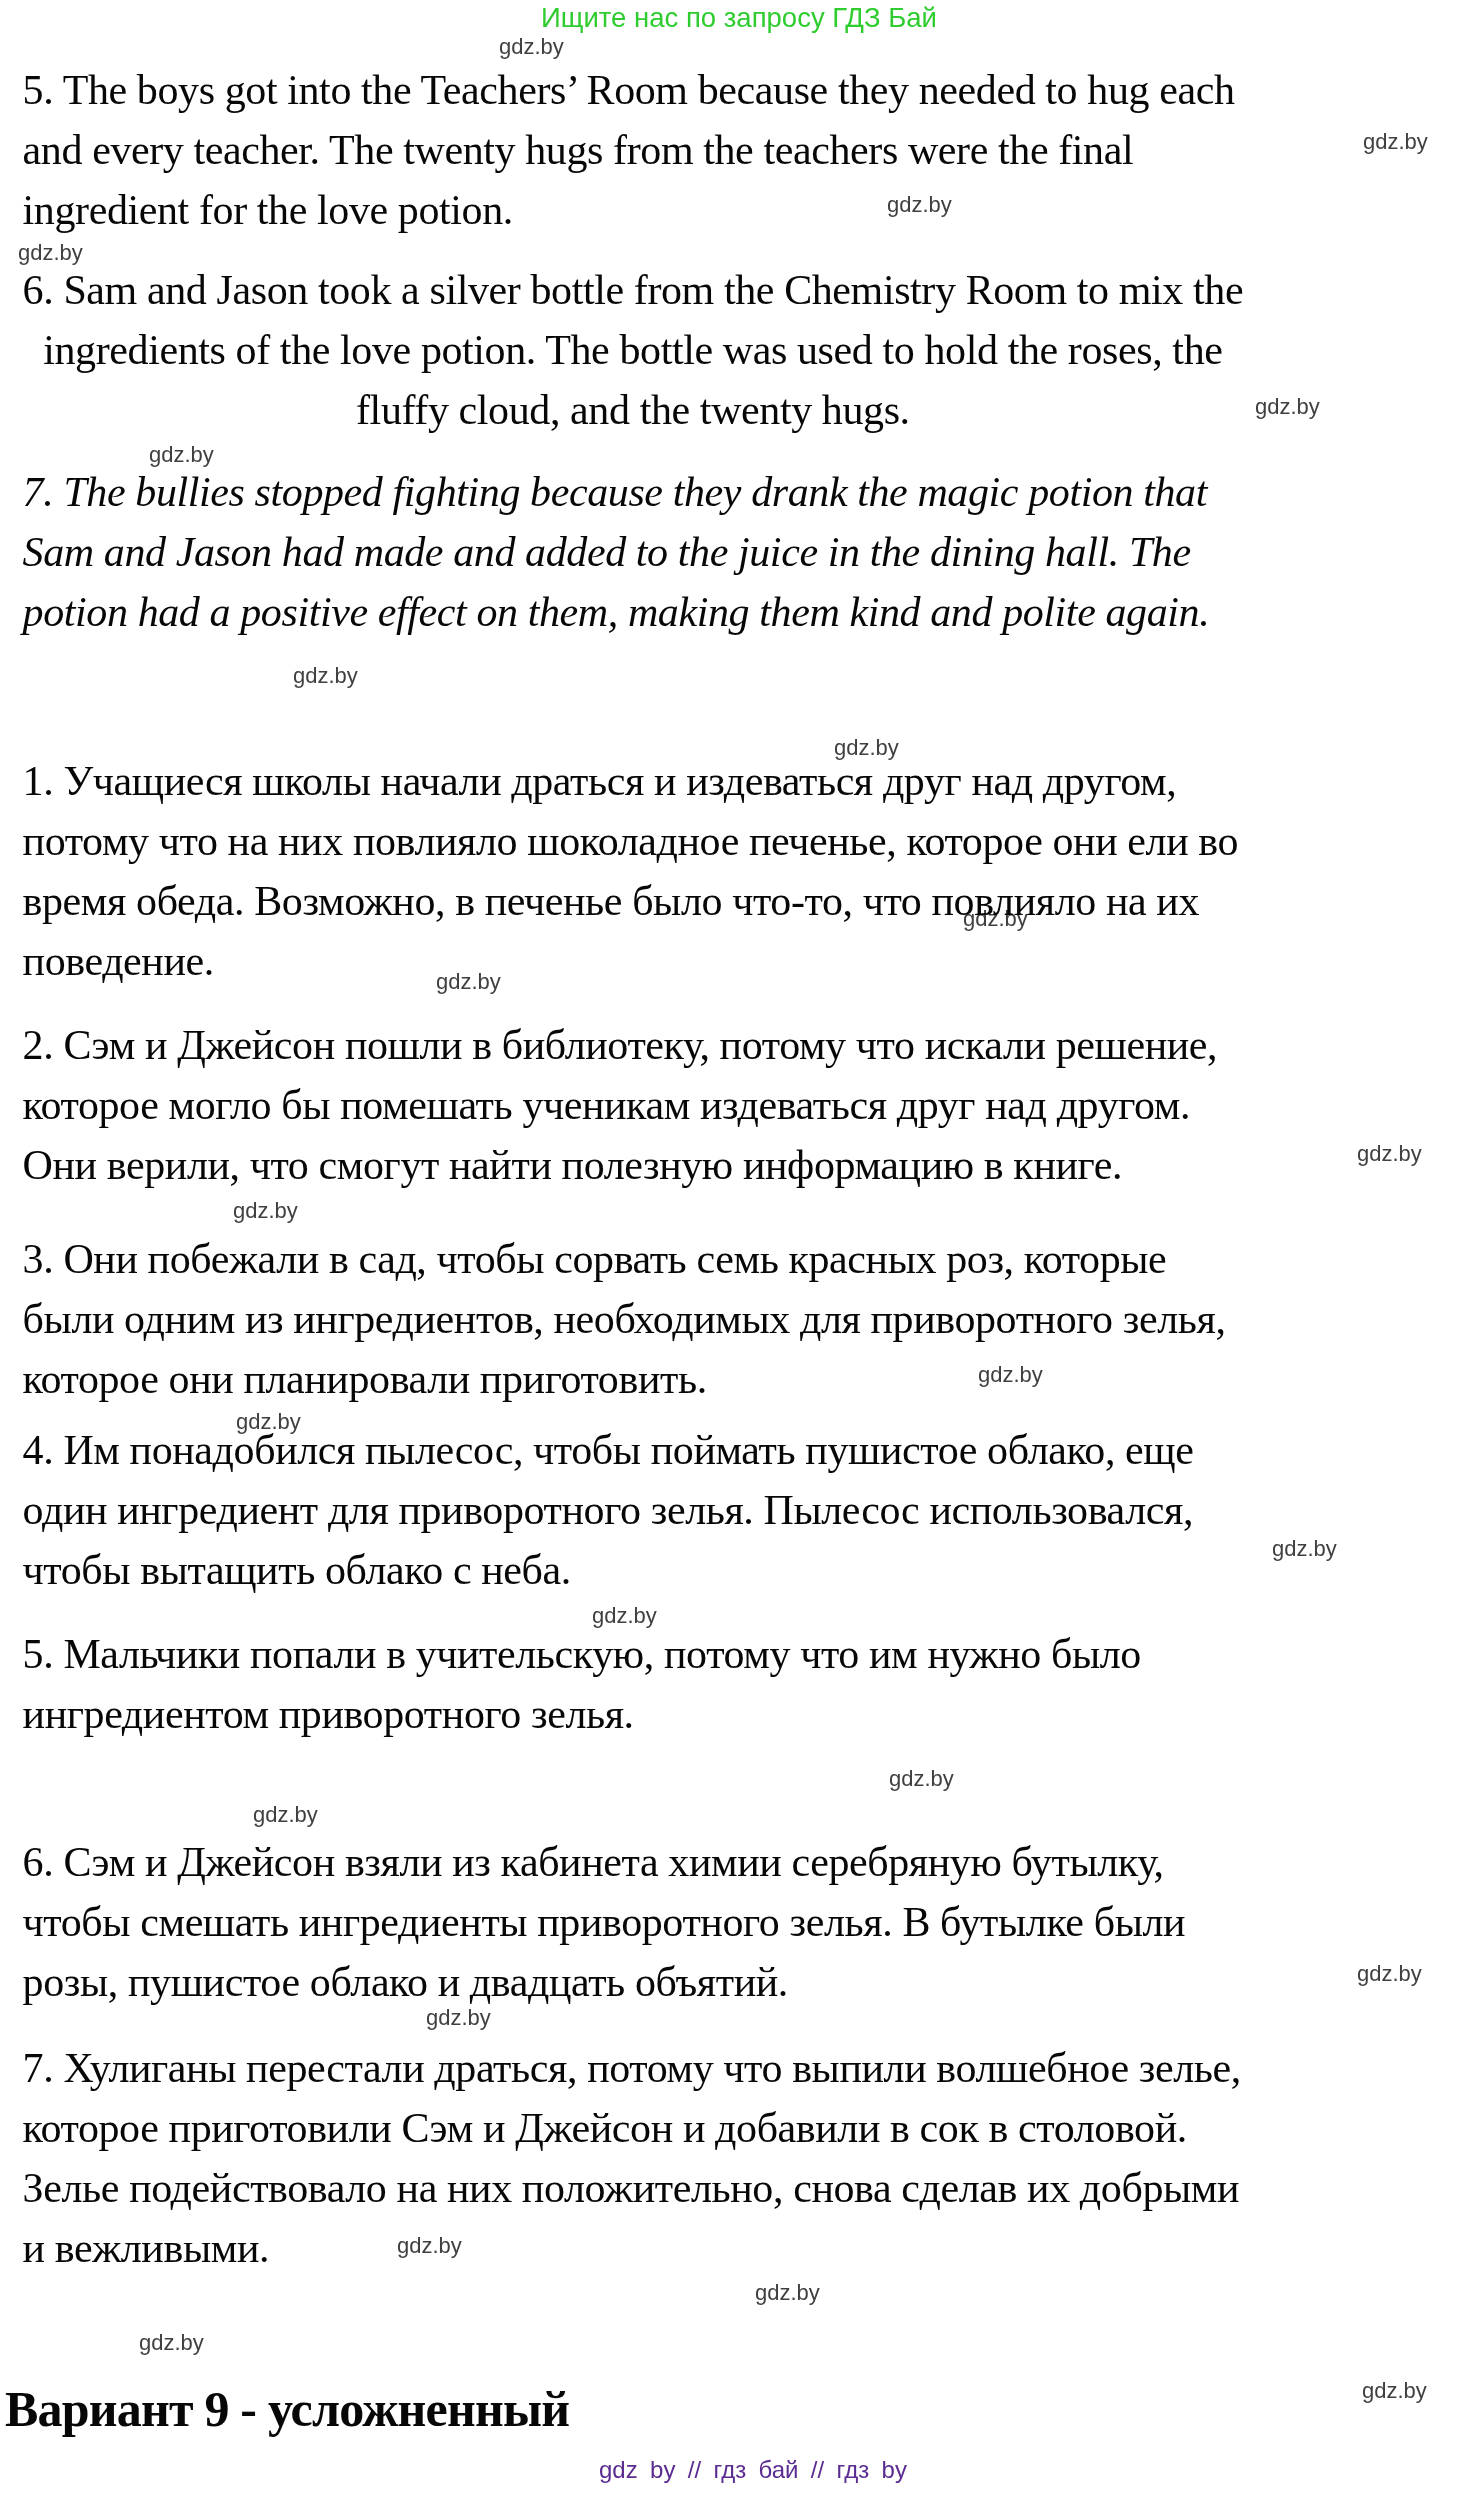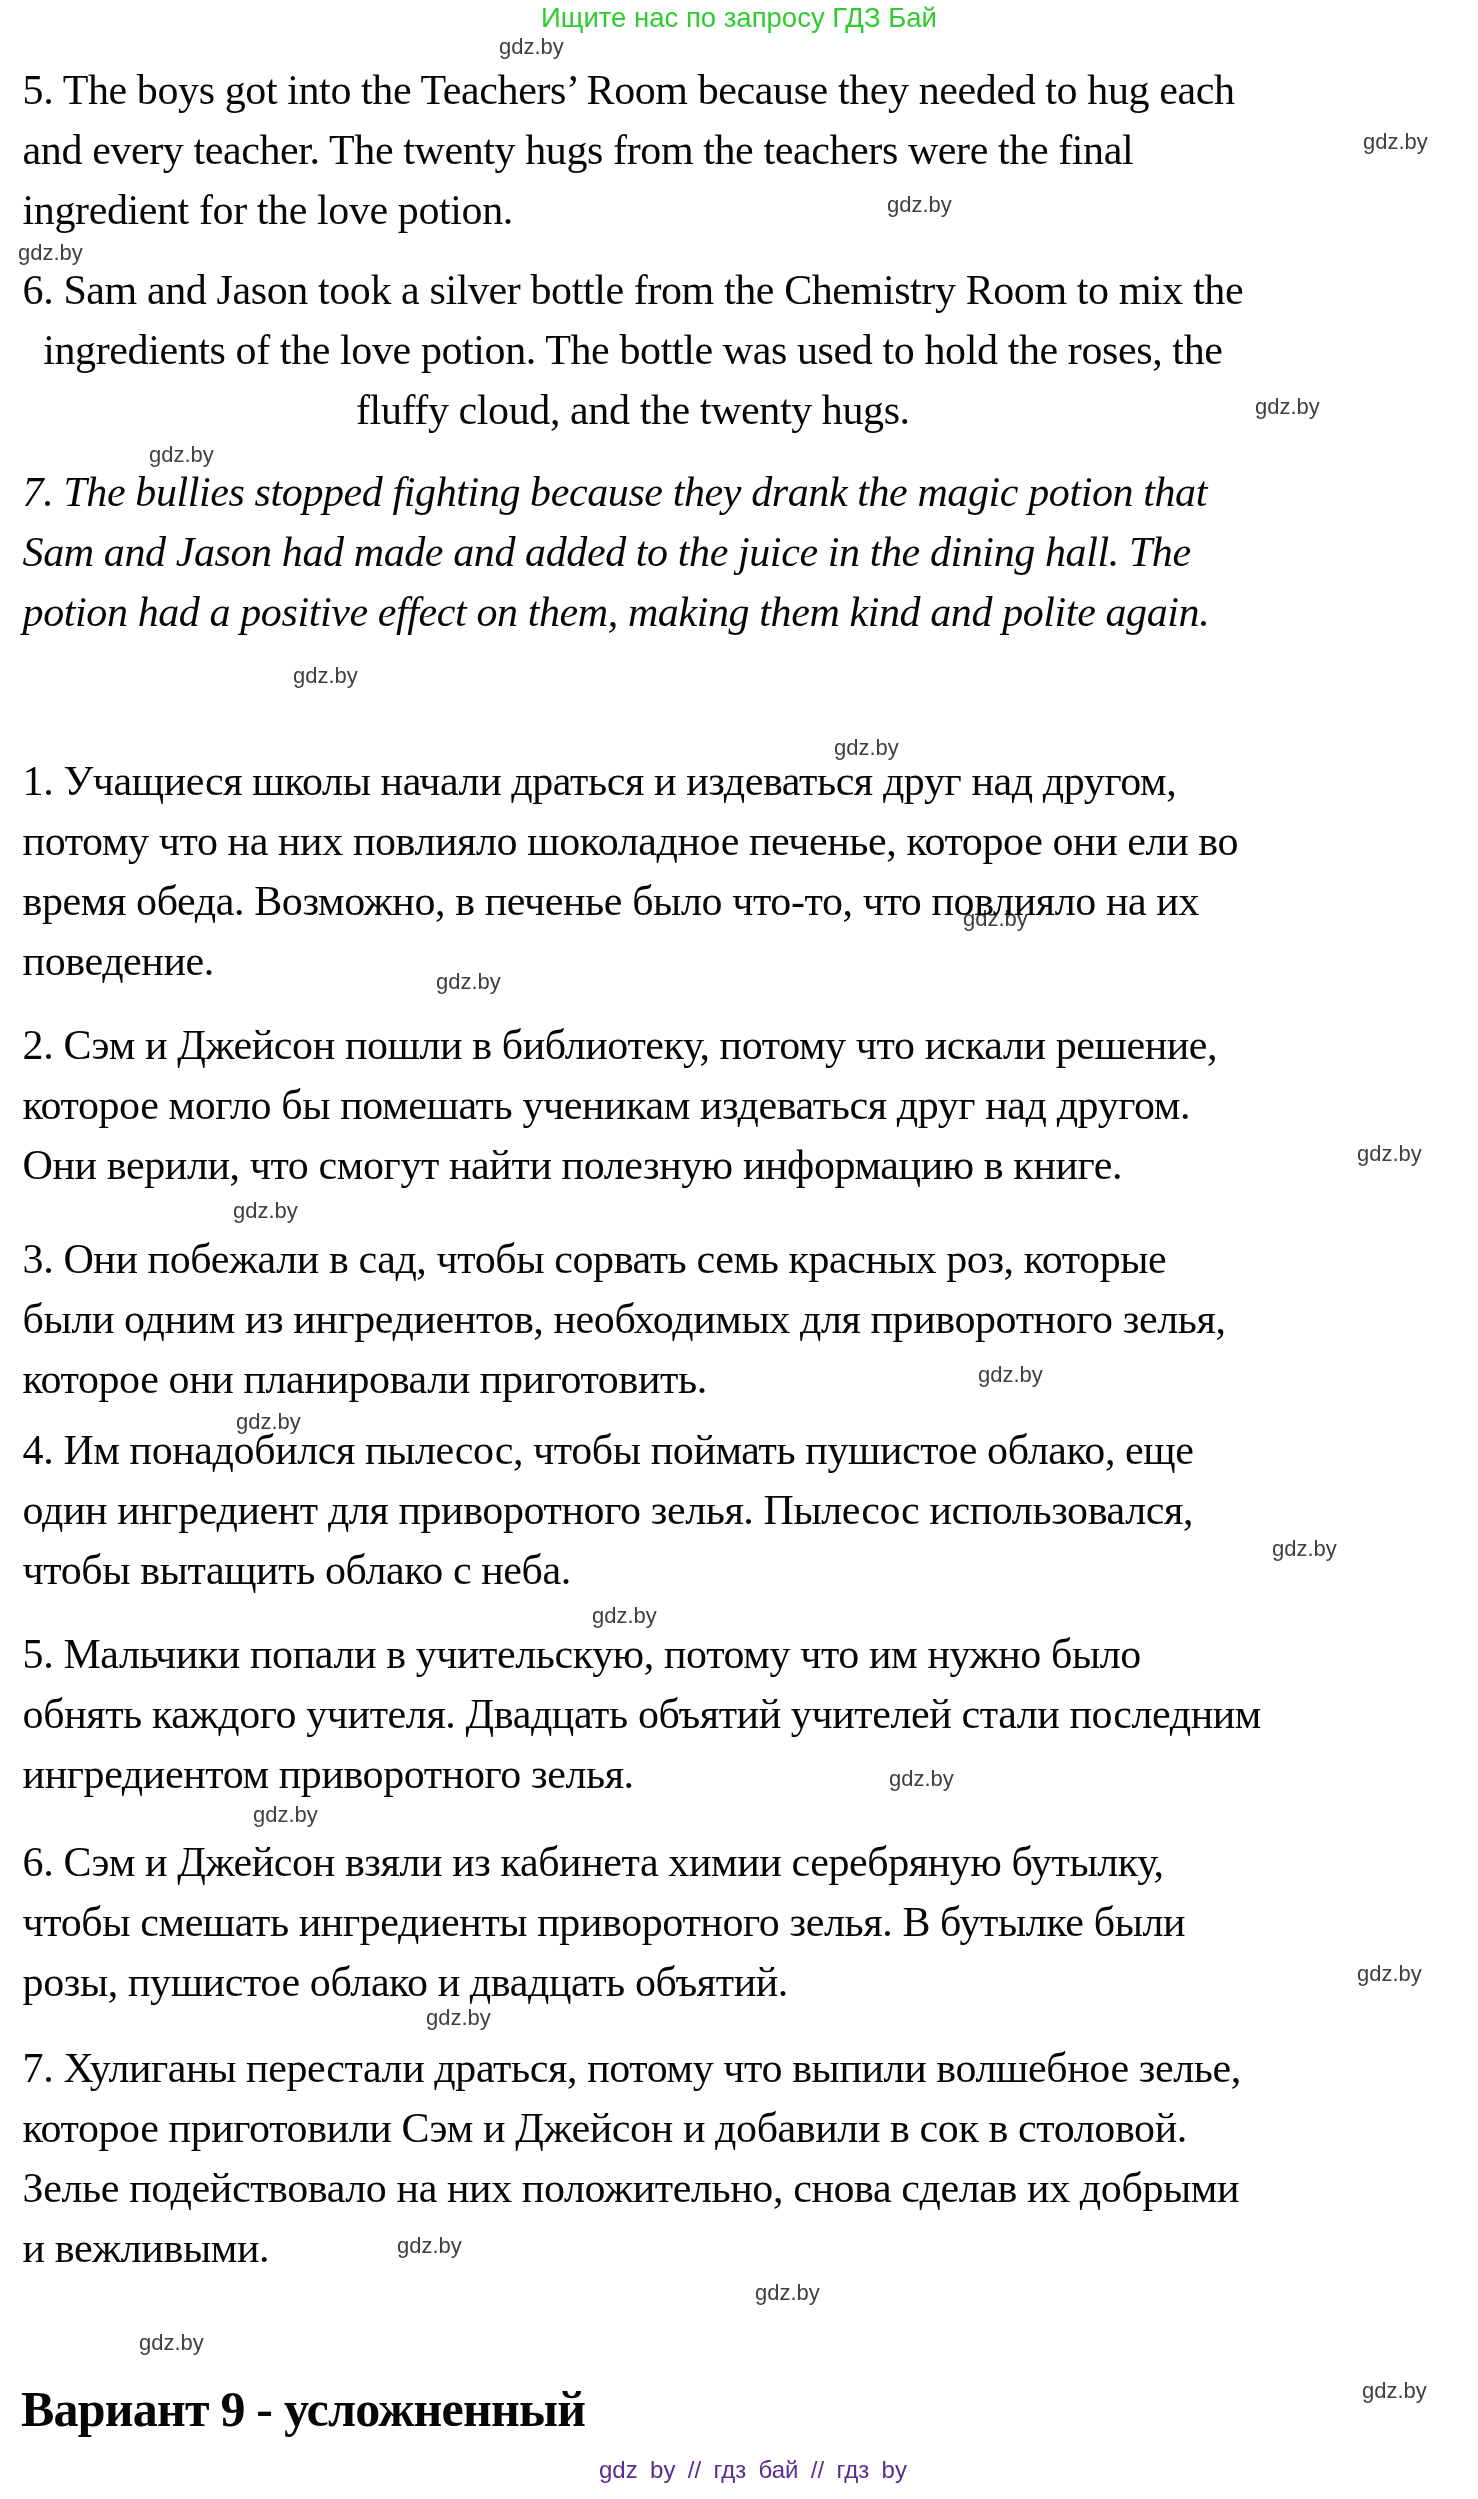--- a/index.html
+++ b/index.html
@@ -42,21 +42,21 @@
   .p-en7  { top: 462px; font-style: italic; }
   .p-ru1  { top: 751px; }
   .p-ru2  { top: 1015px; }
   .p-ru3  { top: 1229px; }
   .p-ru4  { top: 1420px; }
   .p-ru5  { top: 1624px; }
   .p-ru6  { top: 1832px; }
   .p-ru7  { top: 2038px; }
   .variant-heading {
     position: absolute;
-    left: 21px;
+    left: 5px;
     top: 2380px;
     font-size: 50px;
     font-weight: bold;
     letter-spacing: -0.8px;
     white-space: nowrap;
   }
   .footer {
     position: absolute;
     left: 0; right: 0;
     top: 2456px;
@@ -138,21 +138,20 @@
   </div>
 
   <div class="para p-ru4">
     <div class="ln">4. Им понадобился пылесос, чтобы поймать пушистое облако, еще</div>
     <div class="ln">один ингредиент для приворотного зелья. Пылесос использовался,</div>
     <div class="ln">чтобы вытащить облако с неба.</div>
   </div>
 
   <div class="para p-ru5">
     <div class="ln">5. Мальчики попали в учительскую, потому что им нужно было</div>
-    <div class="ln">обнять каждого учителя. Двадцать объятий учителей стали последним</div>
     <div class="ln">ингредиентом приворотного зелья.</div>
   </div>
 
   <div class="para p-ru6">
     <div class="ln">6. Сэм и Джейсон взяли из кабинета химии серебряную бутылку,</div>
     <div class="ln">чтобы смешать ингредиенты приворотного зелья. В бутылке были</div>
     <div class="ln">розы, пушистое облако и двадцать объятий.</div>
   </div>
 
   <div class="para p-ru7">

